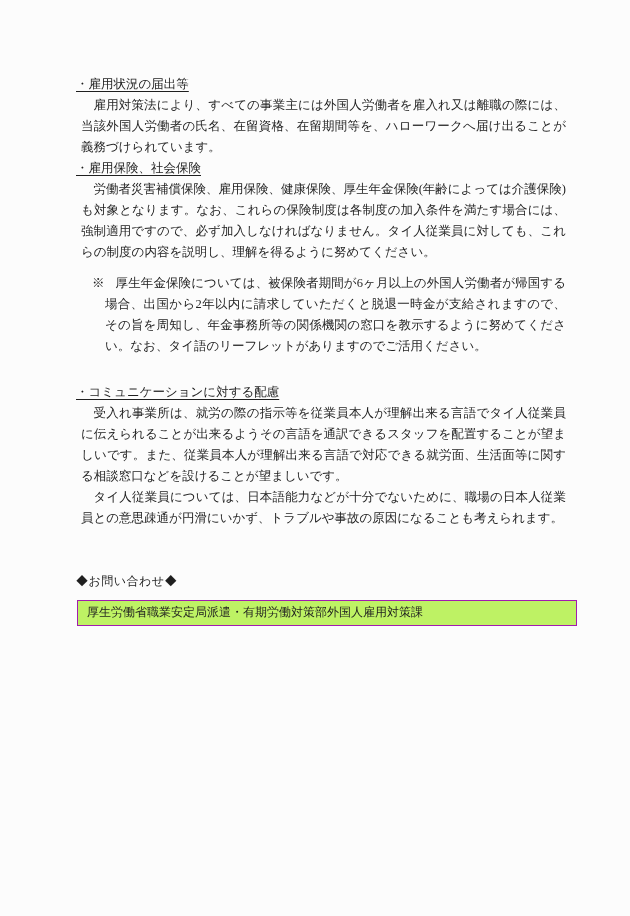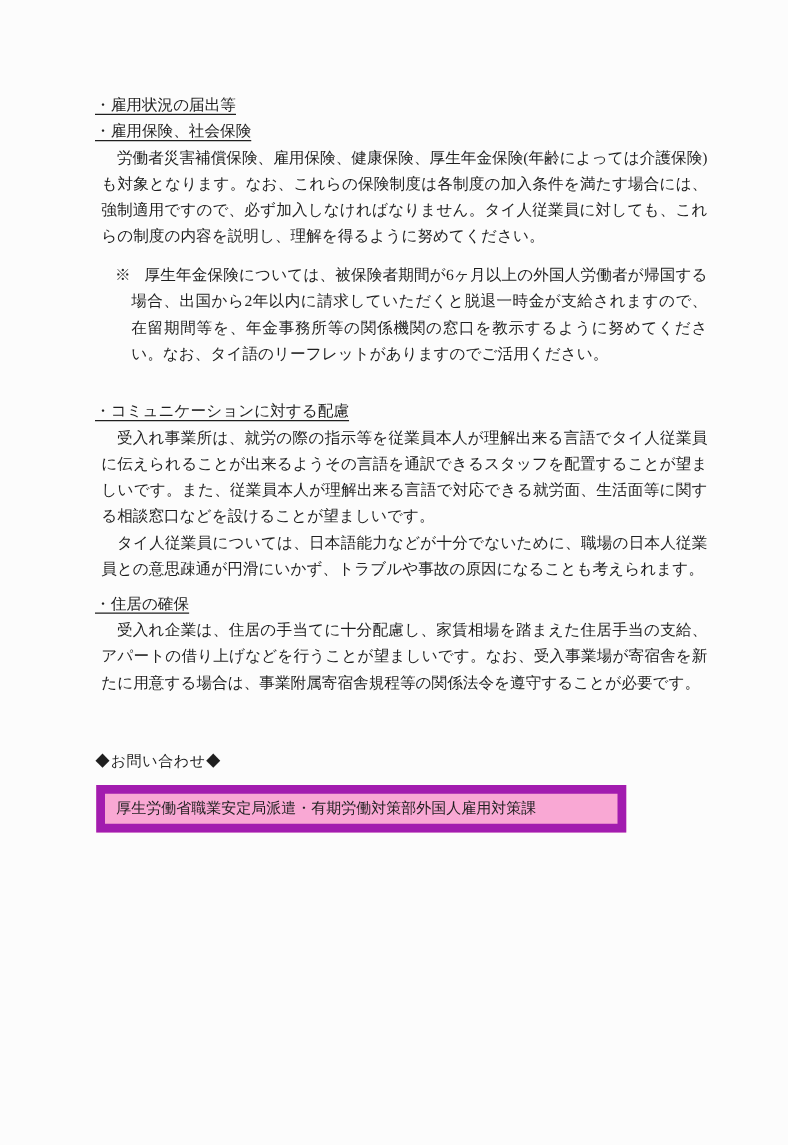--- a/index.html
+++ b/index.html
@@ -38,58 +38,55 @@
   .sec-house { margin-top: 7px; }
   .contact-heading {
     margin-top: 42px;
     font-size: 12px;
     letter-spacing: 0.5px;
     font-family: Liberation Serif, serif;
   }
   .contact-box {
     margin-top: 8px;
     margin-left: 1px;
-    width: 424px;
+    width: 500px;
     box-sizing: border-box;
-    border: 7px solid #a21caf;
+    border: 1px solid #a21caf;
     padding: 2px 8px 3px 9px;
     font-size: 12px;
     line-height: 19px;
-    background: #f9a8d4;
+    background: #bef264;
   }
   .contact-line { white-space: nowrap; }
 </style>
 </head>
 <body>
 
 <div class="page">
 
   <div>
     <div class="sec-heading">・雇用状況の届出等</div>
+    <p class="para">雇用対策法により、すべての事業主には外国人労働者を雇入れ又は離職の際には、当該外国人労働者の氏名、在留資格、在留期間等を、ハローワークへ届け出ることが義務づけられています。</p>
   </div>
 
   <div>
     <div class="sec-heading">・雇用保険、社会保険</div>
     <p class="para">労働者災害補償保険、雇用保険、健康保険、厚生年金保険(年齢によっては介護保険)も対象となります。なお、これらの保険制度は各制度の加入条件を満たす場合には、強制適用ですので、必ず加入しなければなりません。タイ人従業員に対しても、これらの制度の内容を説明し、理解を得るように努めてください。</p>
   </div>
 
   <div class="note">
-    <span class="note-marker">※</span><span>厚生年金保険については、被保険者期間が6ヶ月以上の外国人労働者が帰国する場合、出国から2年以内に請求していただくと脱退一時金が支給されますので、在留期間等を、年金事務所等の関係機関の窓口を教示するように努めてください。なお、タイ語のリーフレットがありますのでご活用ください。</span>
+    <span class="note-marker">※</span><span>厚生年金保険については、被保険者期間が6ヶ月以上の外国人労働者が帰国する場合、出国から2年以内に請求していただくと脱退一時金が支給されますので、その旨を周知し、年金事務所等の関係機関の窓口を教示するように努めてください。なお、タイ語のリーフレットがありますのでご活用ください。</span>
   </div>
 
   <div class="sec-comm">
     <div class="sec-heading">・コミュニケーションに対する配慮</div>
     <p class="para">受入れ事業所は、就労の際の指示等を従業員本人が理解出来る言語でタイ人従業員に伝えられることが出来るようその言語を通訳できるスタッフを配置することが望ましいです。また、従業員本人が理解出来る言語で対応できる就労面、生活面等に関する相談窓口などを設けることが望ましいです。</p>
     <p class="para">タイ人従業員については、日本語能力などが十分でないために、職場の日本人従業員との意思疎通が円滑にいかず、トラブルや事故の原因になることも考えられます。</p>
   </div>
 
-  <div class="sec-house">
-    <div class="sec-heading">・住居の確保</div>
-    <p class="para">受入れ企業は、住居の手当てに十分配慮し、家賃相場を踏まえた住居手当の支給、アパートの借り上げなどを行うことが望ましいです。なお、受入事業場が寄宿舎を新たに用意する場合は、事業附属寄宿舎規程等の関係法令を遵守することが必要です。</p>
-  </div>
 
   <div class="contact-heading">◆お問い合わせ◆</div>
 
   <div class="contact-box">
     <div class="contact-line">厚生労働省職業安定局派遣・有期労働対策部外国人雇用対策課</div>
   </div>
 
 </div>
 
 </body></html>

